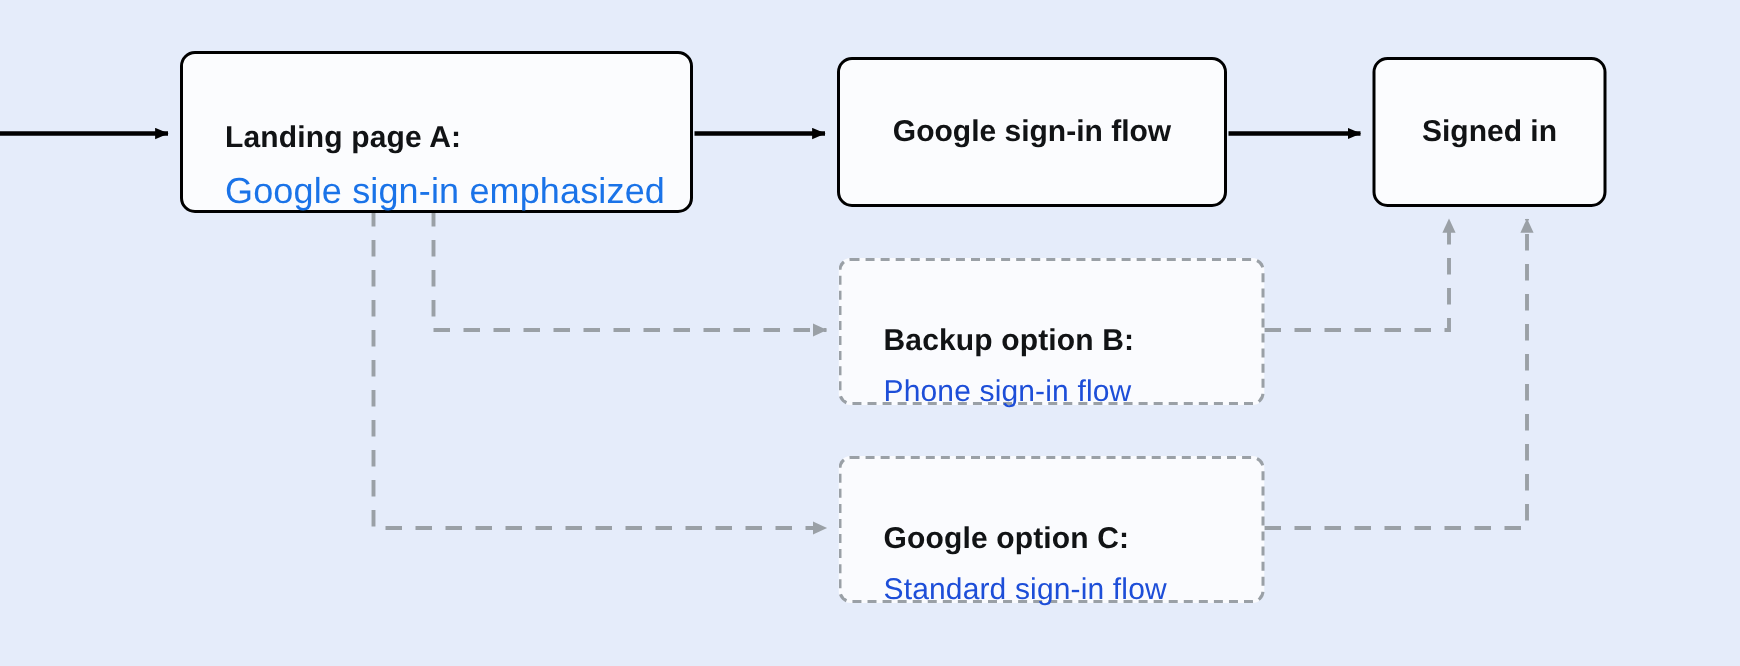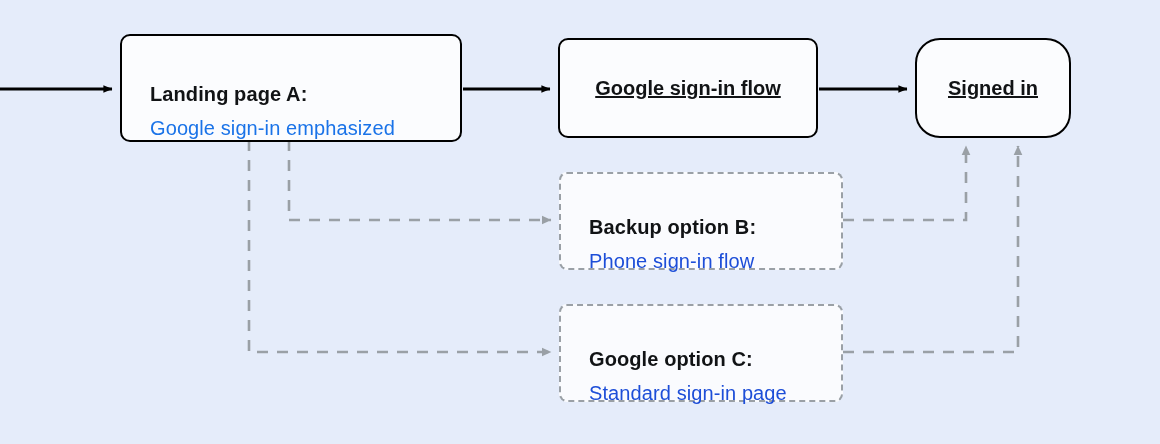--- a/index.html
+++ b/index.html
@@ -54,43 +54,42 @@
     text-align: center;
   }
   .title-line {
     font-size: 20px;
     font-weight: bold;
     color: #111315;
     letter-spacing: 0.1px;
     margin-top: 47px;
   }
   .sub-blue {
-    font-size: 20px;
+    font-size: 24px;
     font-weight: normal;
     color: #1a73e8;
     letter-spacing: 0.1px;
   }
   .sub-gray {
     font-size: 20px;
     font-weight: normal;
     color: #1d4ed8;
     letter-spacing: 0.1px;
   }
   .one-line {
     font-size: 20px;
     font-weight: bold;
     color: #111315;
-    text-decoration: underline;
   }
   .stack > .line + .line { margin-top: 7px; }
 
   
   #node-landing   { left: 120px; top: 34px;  width: 342px; height: 108px; }
   #node-google    { left: 558px; top: 38px;  width: 260px; height: 100px; }
-  #node-signed    { left: 915px; top: 38px;  width: 156px; height: 100px; border-radius: 25px; }
+  #node-signed    { left: 915px; top: 38px;  width: 156px; height: 100px; }
   #node-backupb   { left: 559px; top: 172px; width: 284px; height: 98px;  }
   #node-backupc   { left: 559px; top: 304px; width: 284px; height: 98px;  }
 </style>
 </head>
 <body>
 
 <div id="canvas">
 
   <svg class="layer-svg" viewBox="0 0 1160 444">
     <defs>
@@ -130,16 +129,16 @@
     <div class="line one-line">Signed in</div>
   </div>
 
   <div class="node dashed stack" id="node-backupb">
     <div class="line title-line">Backup option B:</div>
     <div class="line sub-gray">Phone sign-in flow</div>
   </div>
 
   <div class="node dashed stack" id="node-backupc">
     <div class="line title-line">Google option C:</div>
-    <div class="line sub-gray">Standard sign-in page</div>
+    <div class="line sub-gray">Standard sign-in flow</div>
   </div>
 
 </div>
 
 </body></html>

